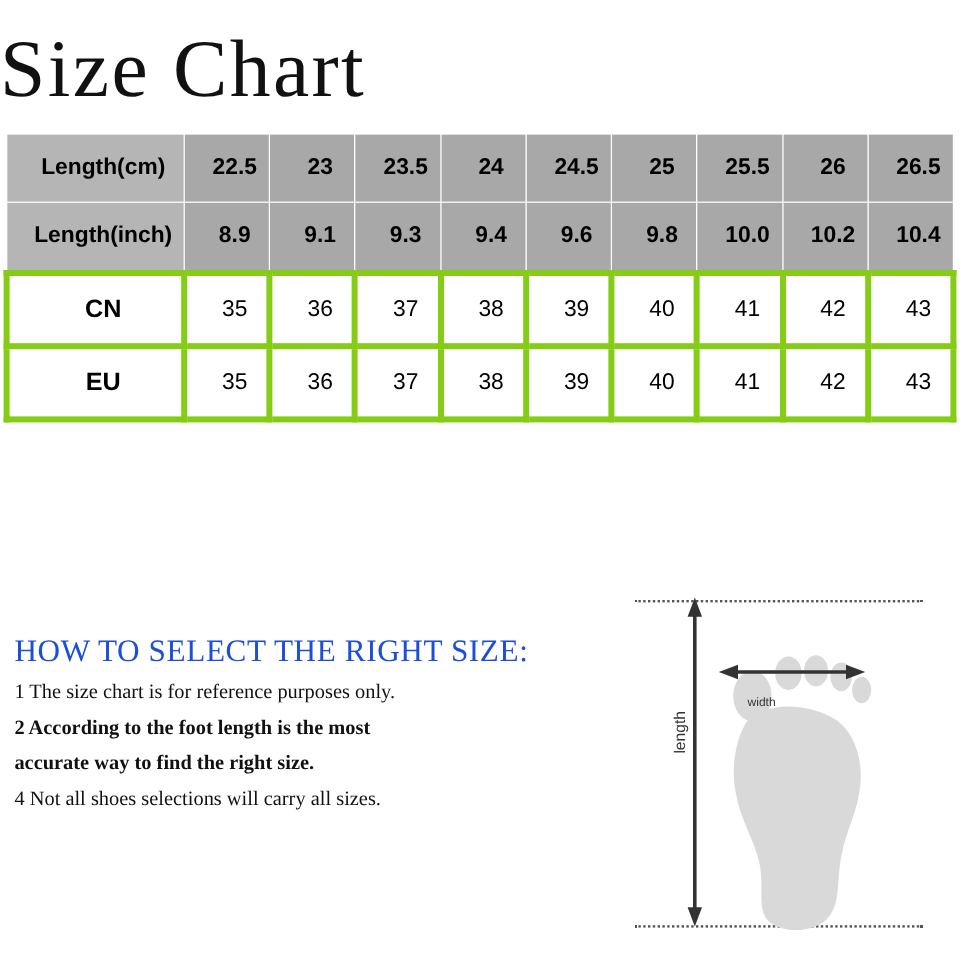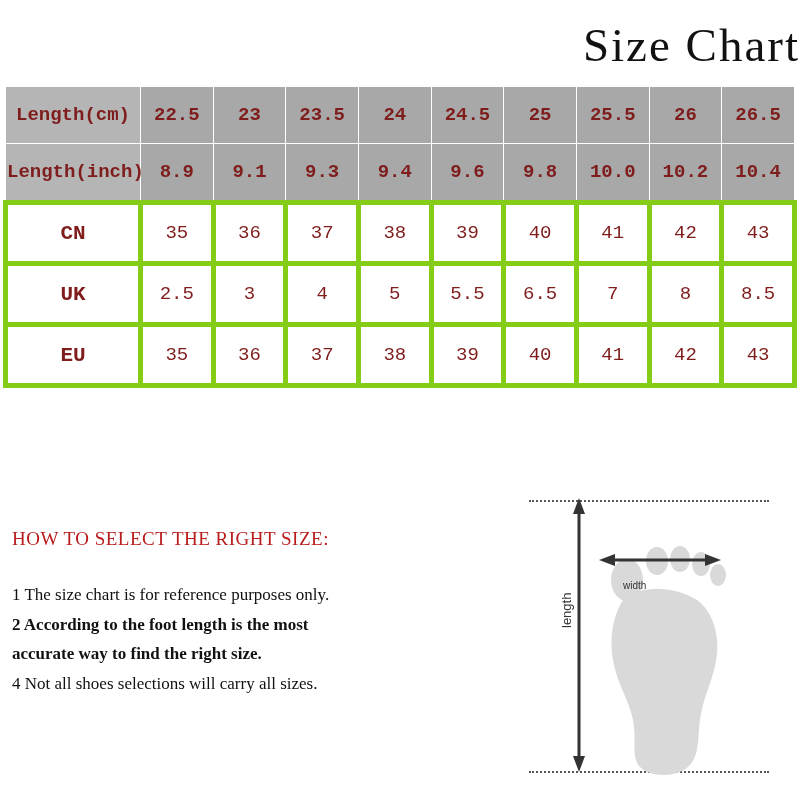--- a/index.html
+++ b/index.html
@@ -13,42 +13,43 @@
     font-family: "Liberation Serif", serif;
     color: #1a1a1a;
     overflow: hidden;
   }
   .page {
     position: relative;
     width: 800px;
     height: 800px;
   }
   .title {
-    text-align: right;
-    font-family: "Liberation Serif", serif;
-    font-size: 47px;
+    text-align: left;
+    font-family: "Liberation Serif", serif;
+    font-size: 68px;
     font-weight: 400;
     letter-spacing: 2px;
     margin: 18px 0 14px 0;
     color: #111111;
   }
   table.size-table {
     border-collapse: collapse;
     width: 794px;
     margin: 0 3px;
     table-layout: fixed;
   }
   table.size-table td {
     border: 1px solid #ffffff;
     text-align: center;
     vertical-align: middle;
-    font-family: Liberation Mono, monospace;
+    font-family: Liberation Sans, sans-serif;
     font-size: 19px;
     height: 54px;
-    color: #7f1d1d;
+    color: #000000;
+    padding-left: 14px;
   }
   table.size-table tr.header-row td {
     background: #a8a8a8;
     font-weight: bold;
   }
   table.size-table tr.header-row td.label-cell {
     background: #b5b5b5;
     font-weight: bold;
     font-size: 19px;
   }
@@ -73,24 +74,24 @@
     height: 330px;
   }
   .howto {
     position: absolute;
     left: 12px;
     top: 40px;
     width: 480px;
   }
   .howto-title {
     font-family: "Liberation Serif", serif;
-    font-size: 19px;
+    font-size: 26px;
     letter-spacing: 0.5px;
-    margin-bottom: 31px;
-    color: #b91c1c;
+    margin-bottom: 5px;
+    color: #1d4ed8;
   }
   .howto-list {
     font-family: "Liberation Serif", serif;
     font-size: 17px;
     line-height: 1.62;
     color: #111111;
   }
   .howto-list .item {
     margin-bottom: 2px;
   }
@@ -177,32 +178,20 @@
         <td>36</td>
         <td>37</td>
         <td>38</td>
         <td>39</td>
         <td>40</td>
         <td>41</td>
         <td>42</td>
         <td>43</td>
       </tr>
       <tr class="body-row">
-        <td class="label-cell">UK</td>
-        <td>2.5</td>
-        <td>3</td>
-        <td>4</td>
-        <td>5</td>
-        <td>5.5</td>
-        <td>6.5</td>
-        <td>7</td>
-        <td>8</td>
-        <td>8.5</td>
-      </tr>
-      <tr class="body-row">
         <td class="label-cell">EU</td>
         <td>35</td>
         <td>36</td>
         <td>37</td>
         <td>38</td>
         <td>39</td>
         <td>40</td>
         <td>41</td>
         <td>42</td>
         <td>43</td>

